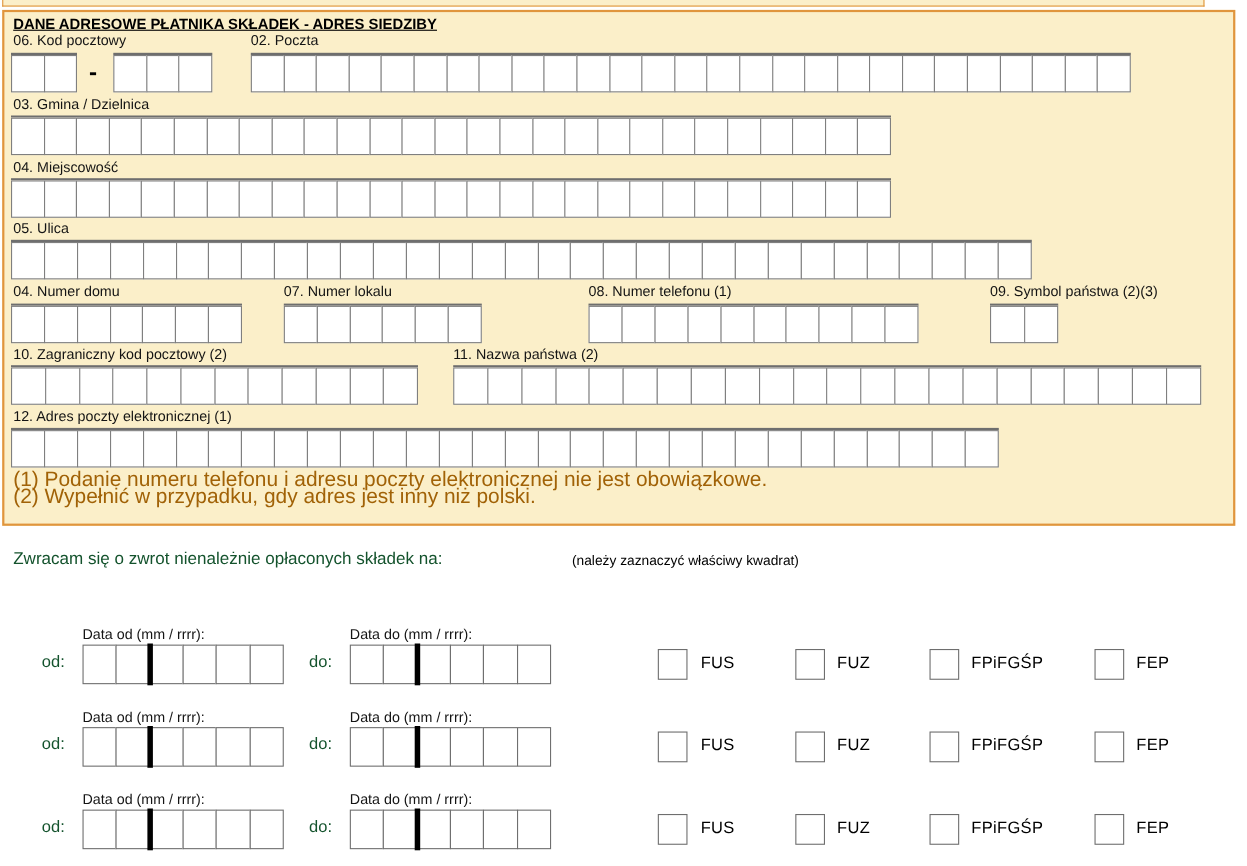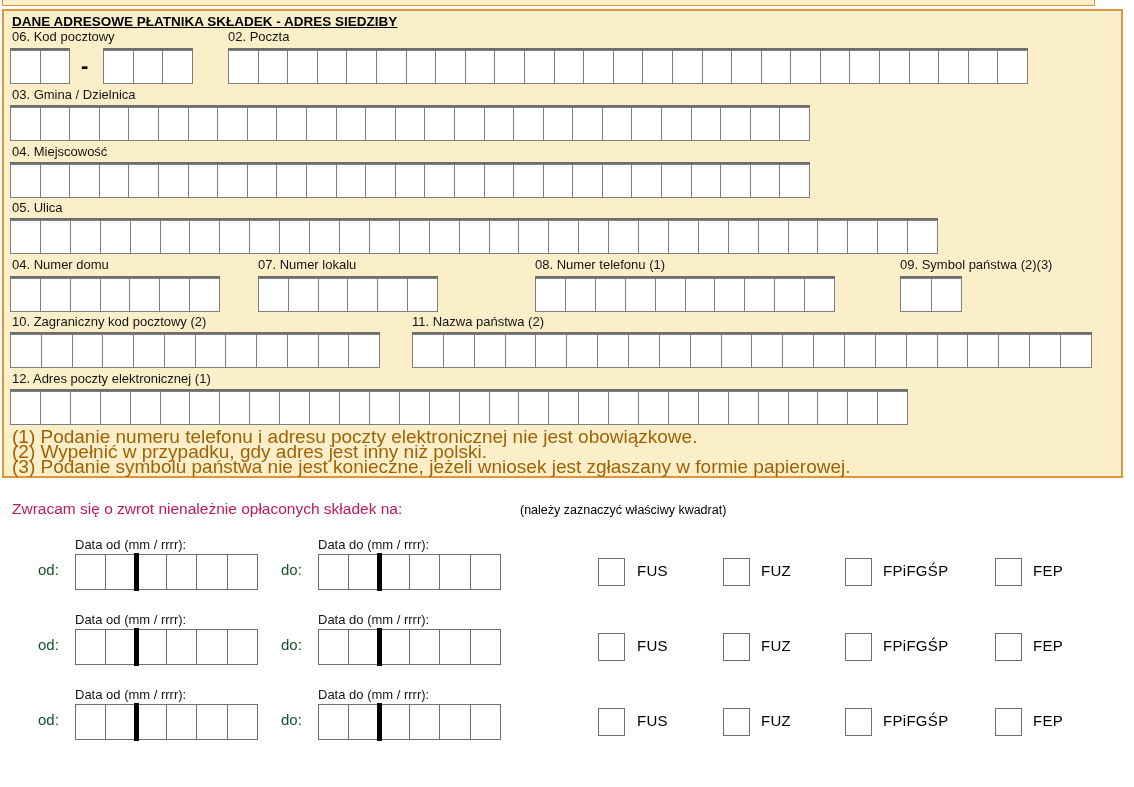--- a/index.html
+++ b/index.html
@@ -20,24 +20,24 @@
   .row-cells{position:absolute;display:flex;height:36px;box-sizing:border-box;
              border-top:2px solid #6e6e6e;}
   .cell{flex:1 1 auto;background:#fff;border:1px solid #7f7f7f;margin-left:-1px;box-sizing:border-box;}
   .row-cells > .cell:first-child{margin-left:0;}
 
   .kp-dash{position:absolute;font-size:22px;font-weight:bold;color:#000;line-height:22px;}
 
   .footnote{position:absolute;left:8px;font-size:19px;line-height:15px;white-space:nowrap;color:#a16207;}
 
   
-  .claim-title{position:absolute;left:12px;top:500px;font-size:15.5px;color:#be185d;white-space:nowrap;}
+  .claim-title{position:absolute;left:12px;top:500px;font-size:15.5px;color:#14532d;white-space:nowrap;}
   .claim-hint{position:absolute;left:520px;top:503px;font-size:12.5px;color:#000;white-space:nowrap;}
 
-  .claim-row{position:absolute;left:0;width:1134px;height:62px;}
+  .claim-row{position:absolute;left:0;width:1134px;height:62px;margin-top:32px;}
   .date-label{position:absolute;top:0;font-size:13px;color:#141414;white-space:nowrap;}
   .odlbl{position:absolute;top:24px;font-size:15px;color:#14532d;}
   .dg{position:absolute;top:17px;width:183px;height:36px;display:flex;box-sizing:border-box;}
   .dg-mm{flex:2;display:flex;}
   .dg-yy{flex:4;display:flex;}
   .dg .cell{border-color:#6f6f6f;}
   .dg-mm > .cell:first-child{margin-left:0;}
   .dg-divider{position:absolute;left:calc(33.333% - 2px);top:-1px;bottom:-1px;width:5px;background:#000;}
 
   .cb{position:absolute;top:21px;width:27px;height:28px;background:#fff;
@@ -306,21 +306,20 @@
         <div class="cell"></div>
         <div class="cell"></div>
         <div class="cell"></div>
         <div class="cell"></div>
         <div class="cell"></div>
         <div class="cell"></div>
       </div>
 
     <div class="footnote" style="top:418px">(1) Podanie numeru telefonu i adresu poczty elektronicznej nie jest obowiązkowe.</div>
     <div class="footnote" style="top:433px">(2) Wypełnić w przypadku, gdy adres jest inny niż polski.</div>
-    <div class="footnote" style="top:448px">(3) Podanie symbolu państwa nie jest konieczne, jeżeli wniosek jest zgłaszany w formie papierowej.</div>
   </div>
 
   <div class="claim-title">Zwracam się o zwrot nienależnie opłaconych składek na:</div>
   <div class="claim-hint">(należy zaznaczyć właściwy kwadrat)</div>
 
   <div class="claim-row" style="top:537px">
     <div class="date-label" style="left:75px">Data od (mm / rrrr):</div>
     <div class="odlbl" style="left:38px">od:</div>
     <div class="dg" style="left:75px">
       <div class="dg-mm">

